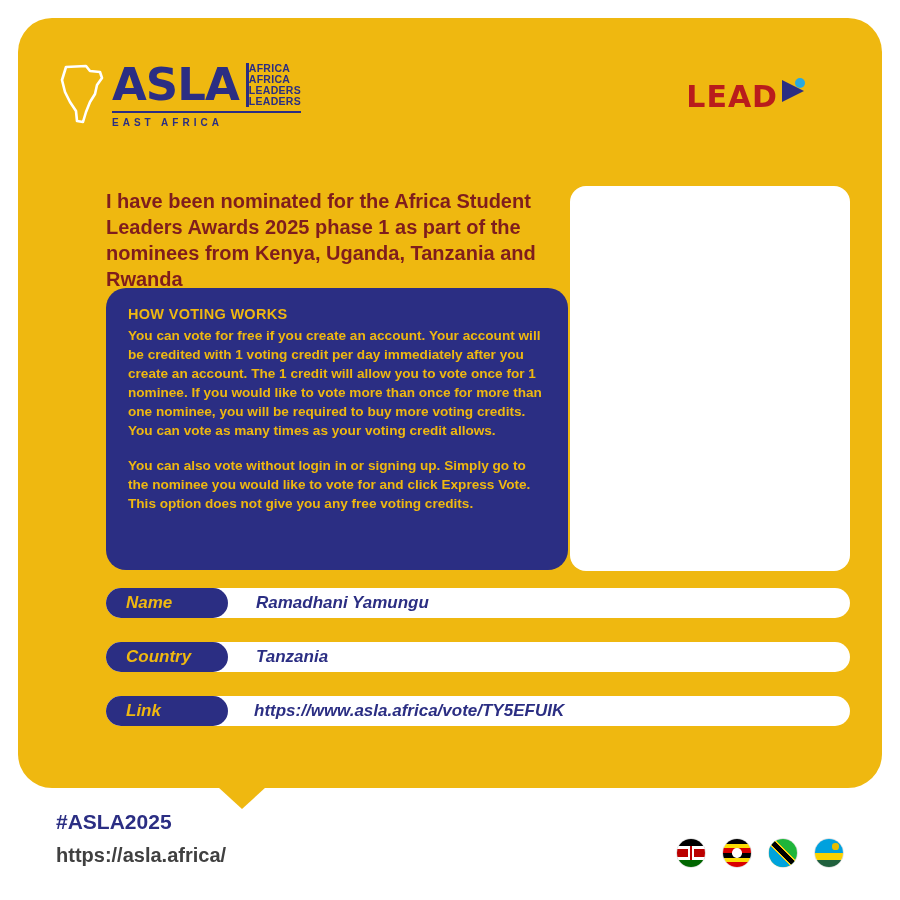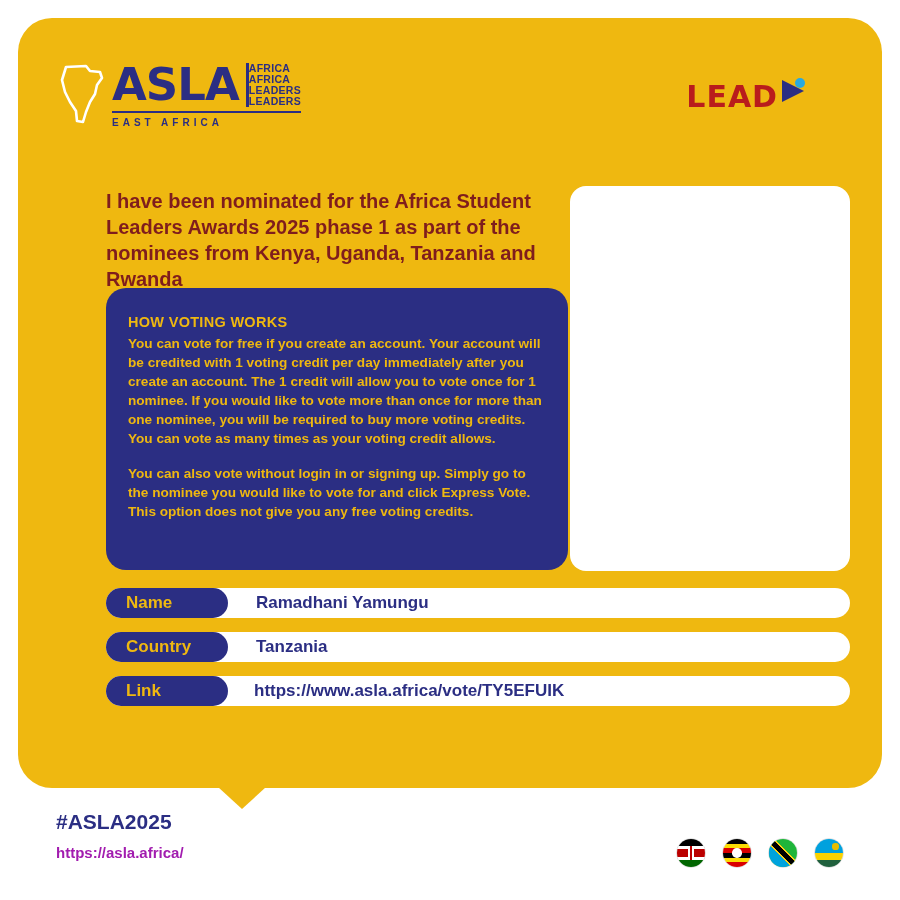--- a/index.html
+++ b/index.html
@@ -149,21 +149,20 @@
     border-radius: 20px;
     padding: 18px 22px 0 22px;
     box-sizing: border-box;
   }
   .info-title {
     color: #EFB810;
     font-size: 14.5px;
     font-weight: bold;
     letter-spacing: 0.3px;
     margin-bottom: 4px;
-    margin-top: 8px;
   }
   .info-para {
     color: #EFB810;
     font-size: 13.6px;
     font-weight: bold;
     line-height: 19px;
     margin: 0 0 16px 0;
   }
 
   
@@ -180,20 +179,22 @@
   
   .rows {
     position: absolute;
     left: 88px;
     top: 570px;
     width: 744px;
   }
   .row {
     position: relative;
     height: 44px;
+    margin-bottom: 10px;
+    font-style: italic;
   }
   .row-bg {
     position: absolute;
     left: 0; top: 0;
     width: 744px;
     height: 30px;
     background: #ffffff;
     border-radius: 15px;
   }
   .row-label {
@@ -249,22 +250,22 @@
     left: 56px;
     top: 22px;
     color: #2B2E83;
     font-size: 21px;
     font-weight: bold;
   }
   .site-link {
     position: absolute;
     left: 56px;
     top: 56px;
-    color: #a21caf;
-    font-size: 15px;
+    color: #404040;
+    font-size: 20px;
     font-weight: bold;
   }
   .flags {
     position: absolute;
     right: 56px;
     top: 50px;
     display: flex;
     gap: 16px;
   }
   .flag {

